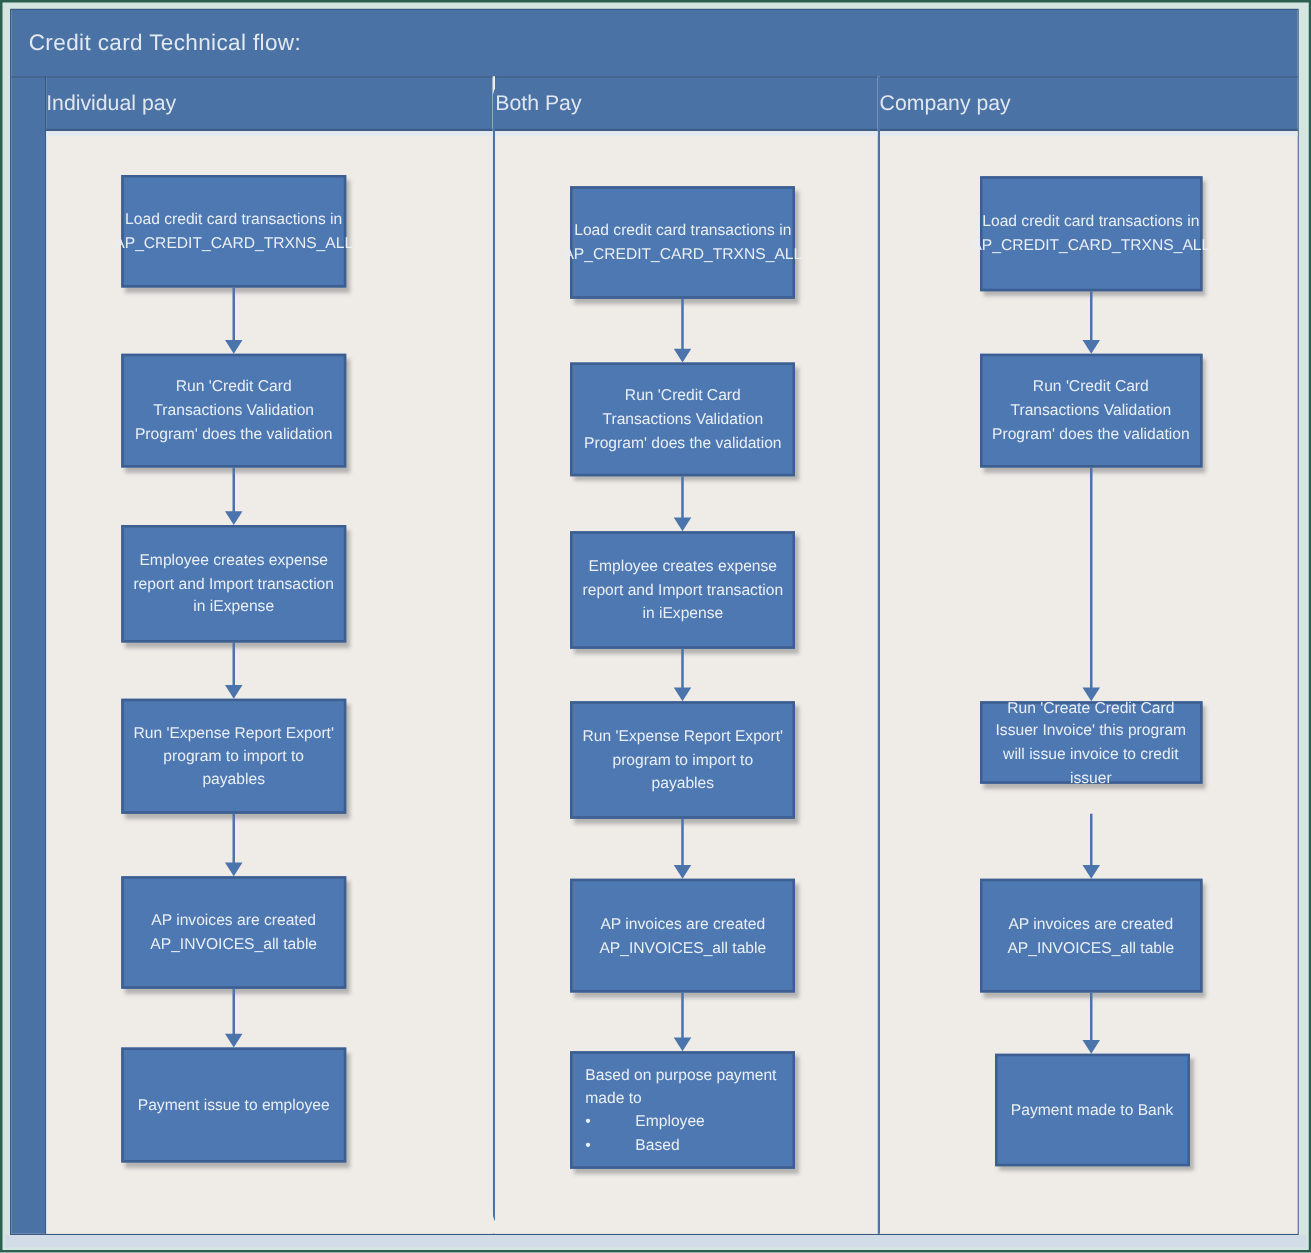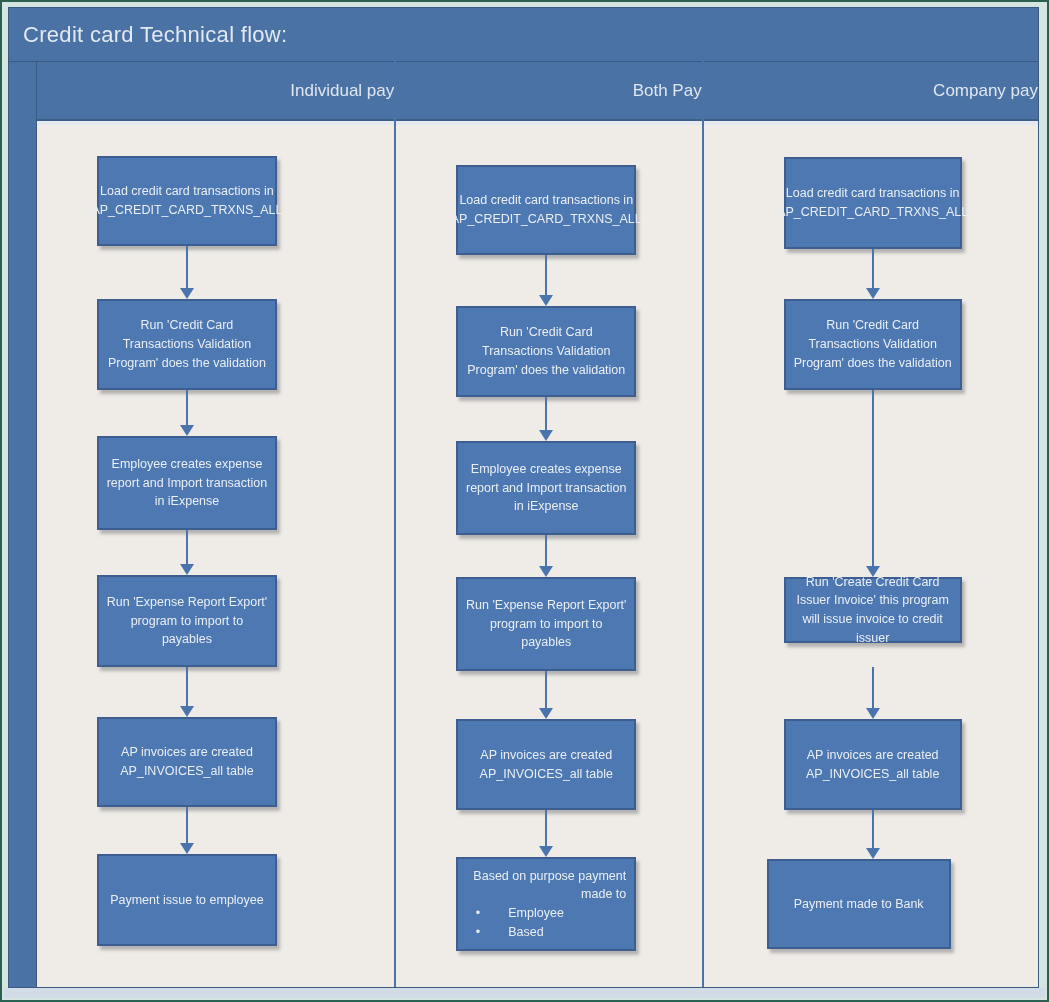--- a/index.html
+++ b/index.html
@@ -15,54 +15,54 @@
     background:#d2dce6;
   }
   .content {
     position:relative; box-sizing:border-box;
     width:1031px; height:981px;
     border:1px solid #3a5a82;
     background:#efece8;
   }
   .titlebar {
     height:53px; background:#4a72a4; color:#e3e9f1;
-    font-size:22px; line-height:53px; padding-left:14px;
+    font-size:18px; line-height:53px; padding-left:14px;
     letter-spacing:0.3px;
   }
   .lanes { display:flex; height:926px; }
   .left-bar {
     width:28px; background:#4a72a4;
     border-top:1px solid #3a5a82; border-right:1px solid #3a5a82;
     box-sizing:border-box;
   }
   .lane { display:flex; flex-direction:column; box-sizing:border-box; }
   .lane + .lane { border-left:2px solid #4a74a8; }
   .lane-1 { width:358px; }
-  .lane-2 { width:308px; }
+  .lane-2 { width:308px;border-radius:18px; }
   .lane-3 { width:337px; }
   .lane-header {
-    height:60px; background:#4a72a4; color:#e0e7f0;
+    height:44px; background:#4a72a4; color:#e0e7f0;
     border-top:1px solid #3a5a82; border-bottom:2px solid #3c5d86;
-    display:flex; align-items:center; justify-content:flex-end;
+    display:flex; align-items:center; justify-content:flex-start;
     font-size:17px; box-sizing:border-box;
   }
   .lane-body { position:relative; flex:1; background:#efece8; }
   .lane-body::before {
     content:""; position:absolute; left:0; right:0; top:0; height:4px;
     background:#e4e9ef;
   }
   .node {
     position:absolute; box-sizing:border-box;
     background:#4d78b1; border:2px solid #3d5e90;
     box-shadow:3px 4px 3px rgba(110,110,110,0.45);
     color:#eaeef5; font-size:12.5px; line-height:1.5;
     display:flex; flex-direction:column; align-items:center; justify-content:center;
     text-align:center; padding:6px 6px;
   }
-  .node.bullets-node { align-items:flex-start; text-align:right; padding-left:10px; padding-right:8px; }
+  .node.bullets-node { align-items:flex-start; text-align:left; padding-left:10px; padding-right:8px; }
   .bullet-row { display:flex; align-items:baseline; }
   .bullet-glyph { width:12px; }
   .bullet-label { margin-left:28px; }
   .arrow { position:absolute; width:14px; }
   .arrow::before {
     content:""; position:absolute; left:6px; top:0; bottom:10px; width:2px;
     background:#4a74ab;
   }
   .arrow::after {
     content:""; position:absolute; left:0; bottom:0; width:0; height:0;
@@ -167,21 +167,21 @@
             </div>
           <div class="arrow" style="left:162px; top:269px; height:187px;"></div>
           <div class="node" style="left:80px; top:456px; width:178px; height:66px;">
               <span>Run 'Create Credit Card Issuer Invoice' this program will issue invoice to credit issuer</span>
             </div>
           <div class="arrow" style="left:162px; top:546px; height:52px;"></div>
           <div class="node" style="left:80px; top:598px; width:178px; height:91px;">
               <span>AP invoices are created AP_INVOICES_all table</span>
             </div>
           <div class="arrow" style="left:162px; top:689px; height:49px;"></div>
-          <div class="node" style="left:63px; top:738px; width:184px; height:90px;">
+          <div class="node" style="left:92px; top:738px; width:156px; height:90px;">
               <span>Payment made to Bank</span>
             </div>
         </div>
       </div>
     </div>
   </div>
 
   <div class="bottom-strip"></div>
 </div>
 

